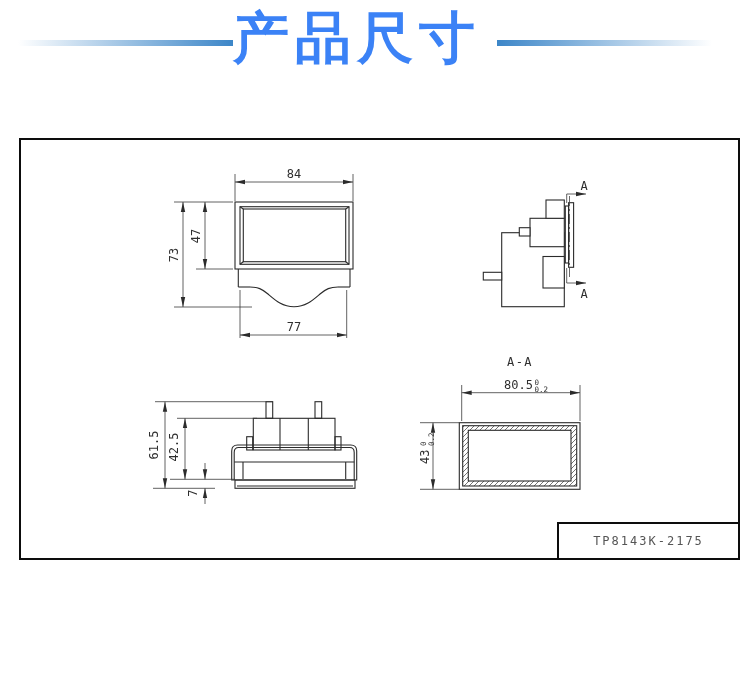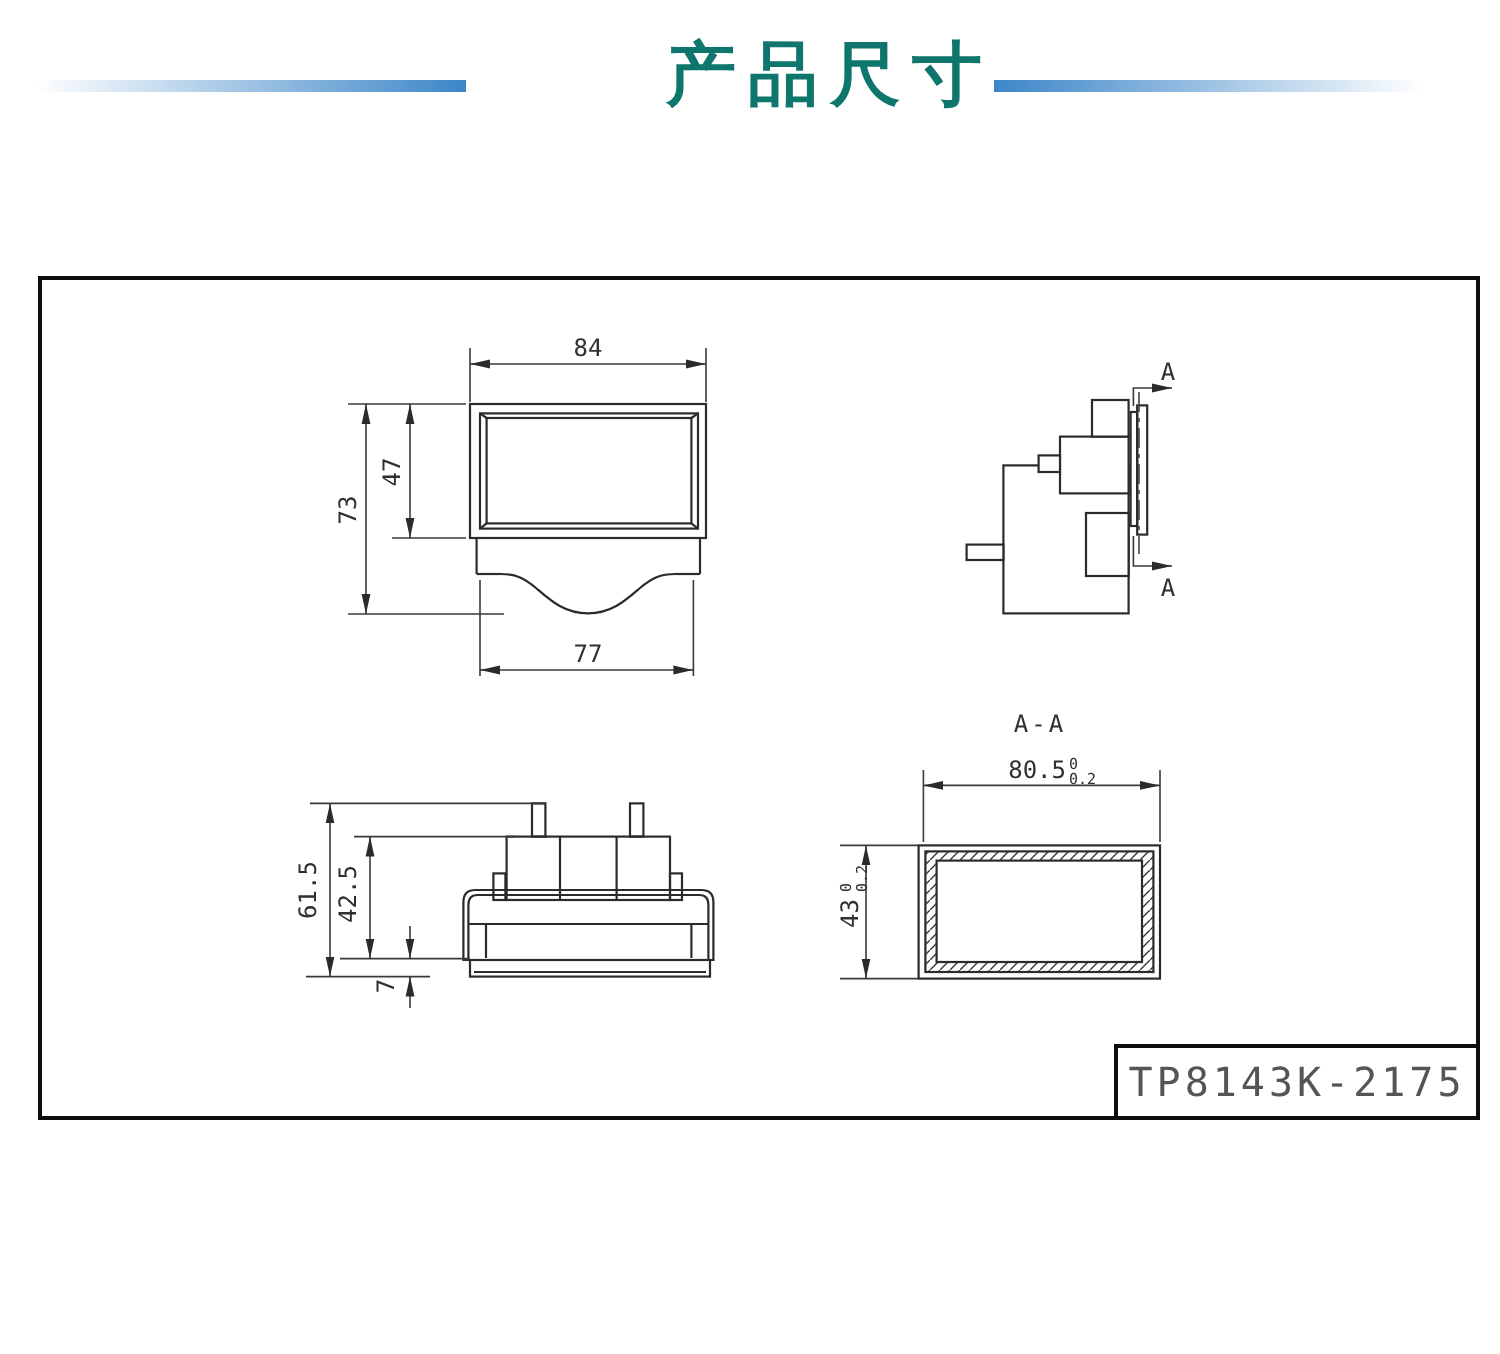--- a/index.html
+++ b/index.html
@@ -5,30 +5,30 @@
   html,body{margin:0;padding:0;background:#ffffff;}
   .page{position:relative;width:750px;height:677px;background:#fff;overflow:hidden;
         font-family:"Liberation Sans", sans-serif;}
   
   .hdr-bar{position:absolute;height:6px;top:40px;}
   .hdr-bar.left{left:18px;width:215px;
     background:linear-gradient(to right, rgba(255,255,255,0), #3c86c8);}
   .hdr-bar.right{left:497px;width:215px;
     background:linear-gradient(to left, rgba(255,255,255,0), #3c86c8);}
   .hdr-title{position:absolute;left:233px;top:6px;width:264px;height:64px;
-    text-align:right;font-size:35px;line-height:64px;font-weight:bold;
-    color:#0f766e;letter-spacing:6px;white-space:nowrap;}
+    text-align:left;font-size:56px;line-height:64px;font-weight:bold;
+    color:#3b82f6;letter-spacing:6px;white-space:nowrap;}
   
   .frame{position:absolute;left:19px;top:138px;width:721px;height:422px;
     border:2px solid #0d0d0d;box-sizing:border-box;background:#fff;}
   .part-label{position:absolute;left:557px;top:522px;width:183px;height:38px;
     border:2px solid #0d0d0d;box-sizing:border-box;background:#fff;
     display:flex;align-items:center;justify-content:center;
     font-family:"DejaVu Sans Mono", monospace;
-    font-size:20px;letter-spacing:2px;color:#555;}
+    font-size:12px;letter-spacing:2px;color:#555;}
   svg.draw{position:absolute;left:0;top:0;width:750px;height:677px;}
   svg .ln{stroke:#2b2b2b;stroke-width:1.1;fill:none;}
   svg .shape{stroke:#2b2b2b;stroke-width:1.1;fill:#ffffff;}
   svg .dim{stroke:#3a3a3a;stroke-width:0.8;fill:none;}
   svg .ext{stroke:#3a3a3a;stroke-width:0.8;fill:none;}
   svg text{font-family:"DejaVu Sans Mono", monospace;fill:#2f2f2f;font-size:12px;}
   svg text.tol{font-size:7.5px;}
   svg .cl{stroke:#444;stroke-width:0.8;fill:none;stroke-dasharray:10 3 2 3;}
 </style>
 </head>

